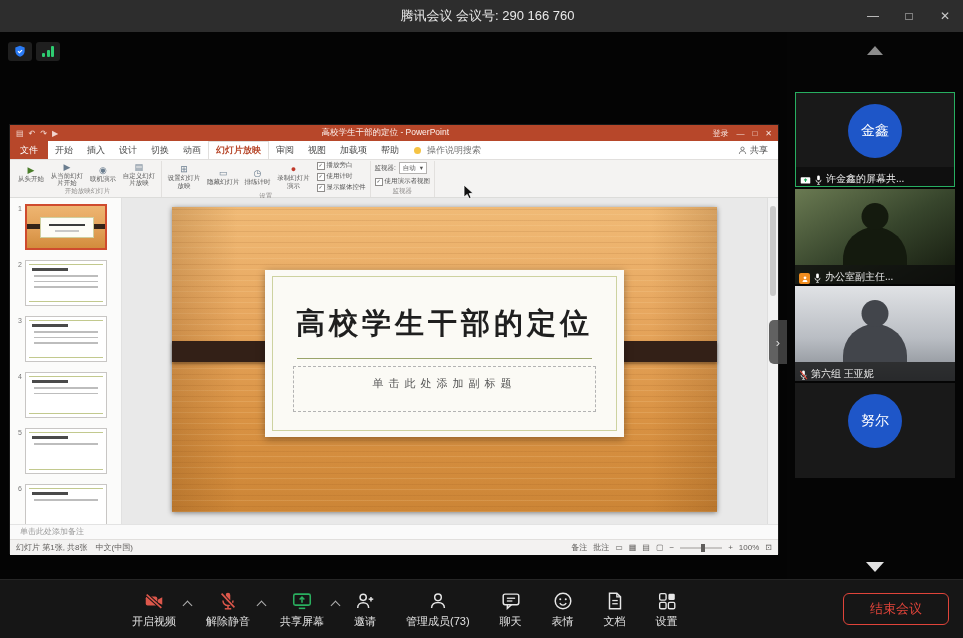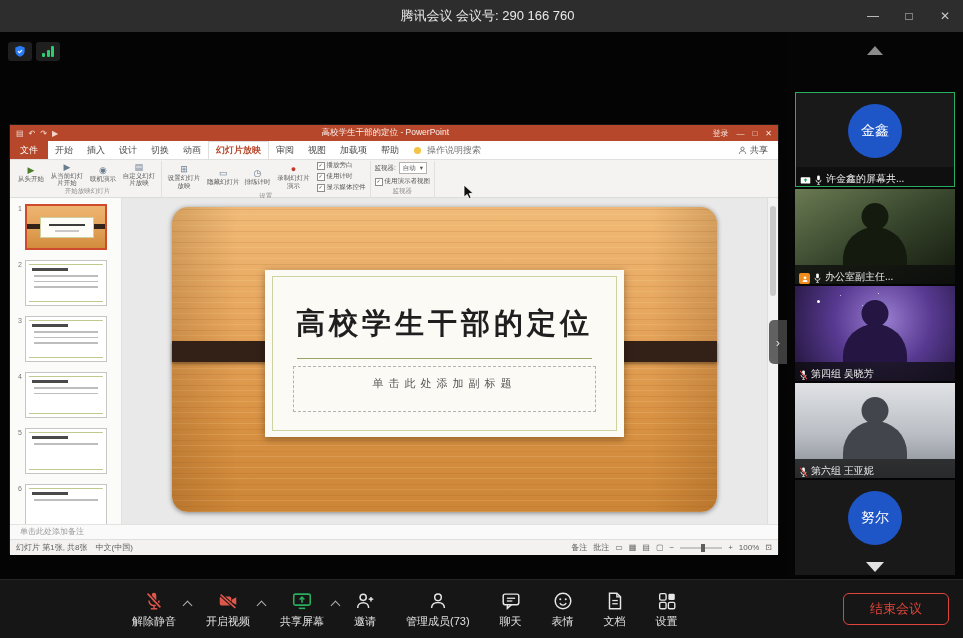--- a/index.html
+++ b/index.html
@@ -84,21 +84,21 @@
   .t-frame{position:absolute;left:3px;right:3px;top:3px;bottom:3px;
            border-top:1px solid #c2c98e;border-bottom:1px solid #c2c98e;}
   .t-h{position:relative;height:3px;background:#4a4a4a;margin:7px 6px 0 6px;width:45%;}
   .t-l{position:relative;height:1.5px;background:#bdbdbd;margin:4px 8px 0 8px;}
 
   .slide-area{flex:1;background:#e9e9e9;position:relative;}
   .slide{position:absolute;left:50px;top:9px;width:545px;height:305px;box-shadow:0 1px 5px rgba(0,0,0,.45);
          background:
            linear-gradient(90deg,rgba(115,65,15,.22),rgba(0,0,0,0) 12%,rgba(0,0,0,0) 88%,rgba(115,65,15,.22)),
            repeating-linear-gradient(0deg,rgba(255,225,175,.16) 0 1px,rgba(0,0,0,0) 1px 5px,rgba(140,80,25,.13) 5px 6px,rgba(0,0,0,0) 6px 11px),
-           linear-gradient(180deg,#f0ba76 0%,#e7a75f 35%,#d99243 70%,#cc8536 100%); border-radius: 16px;}
+           linear-gradient(180deg,#f0ba76 0%,#e7a75f 35%,#d99243 70%,#cc8536 100%);}
   .bar{position:absolute;top:44%;height:21px;background:#332017;box-shadow:0 2px 3px rgba(0,0,0,.35);z-index:1;}
   .bar.l{left:0;width:17.3%;} .bar.r{right:0;width:17.3%;}
   .card{position:absolute;left:17%;top:20.5%;width:66%;height:55%;background:#fbfaf5;z-index:2;
         box-shadow:0 2px 8px rgba(0,0,0,.35);}
   .card::before{content:"";position:absolute;left:7px;right:7px;top:6px;bottom:6px;border:1px solid #cdd2a0;pointer-events:none;}
   .card-title{margin-top:34px;text-align:center;font-size:29px;letter-spacing:4px;color:#1f1f1f;
               font-family:"DejaVu Serif","Liberation Serif",serif;font-weight:bold;}
   .card-divider{width:82%;height:1px;background:#9aa46a;margin:14px auto 0 auto;}
   .card-sub{width:84%;height:46px;margin:7px auto 0 auto;border:1px dashed #b3b3b3;box-sizing:border-box;
             display:flex;align-items:flex-start;justify-content:center;padding-top:9px;
@@ -459,36 +459,20 @@
           <svg width="9" height="12" viewBox="0 0 12 14">
             <rect x="4.2" y="1" width="3.6" height="6.4" rx="1.8" fill="#fff"></rect>
             <path d="M2.6 6.8 A3.4 3.4 0 0 0 9.4 6.8" stroke="#fff" stroke-width="1" fill="none"></path>
             <line x1="6" y1="10.4" x2="6" y2="12.2" stroke="#fff" stroke-width="1"></line>
             <line x1="4.2" y1="12.8" x2="7.8" y2="12.8" stroke="#fff" stroke-width="1"></line>
           </svg>
           <span class="txt">办公室副主任...</span>
         </div>
       </div>
 
-      <div class="tile">
-        <div class="photo ph-cartoon">
-          <span class="spark"></span>
-            <div class="sil pu"></div>
-        </div>
-        <div class="tile-label">
-          <svg width="9" height="12" viewBox="0 0 12 14">
-            <rect x="4.2" y="1" width="3.6" height="6.4" rx="1.8" fill="#fff"></rect>
-            <path d="M2.6 6.8 A3.4 3.4 0 0 0 9.4 6.8" stroke="#fff" stroke-width="1" fill="none"></path>
-            <line x1="6" y1="10.4" x2="6" y2="12.2" stroke="#fff" stroke-width="1"></line>
-            <line x1="4.2" y1="12.8" x2="7.8" y2="12.8" stroke="#fff" stroke-width="1"></line>
-            <line x1="1.6" y1="1.6" x2="10.6" y2="12.4" stroke="#e74c3c" stroke-width="1.4"></line>
-          </svg>
-          <span class="txt">第四组 吴晓芳</span>
-        </div>
-      </div>
 
       <div class="tile">
         <div class="photo ph-light">
             <div class="sil gy"></div>
           </div>
         <div class="tile-label">
           <svg width="9" height="12" viewBox="0 0 12 14">
             <rect x="4.2" y="1" width="3.6" height="6.4" rx="1.8" fill="#fff"></rect>
             <path d="M2.6 6.8 A3.4 3.4 0 0 0 9.4 6.8" stroke="#fff" stroke-width="1" fill="none"></path>
             <line x1="6" y1="10.4" x2="6" y2="12.2" stroke="#fff" stroke-width="1"></line>
@@ -505,44 +489,44 @@
 
     </div>
     <div class="arr-down"></div>
   </div>
 
   <div class="toolbar">
     <div class="tbar-buttons">
 
       <div class="tbtn">
         <svg width="22" height="22" viewBox="0 0 24 24">
+          <rect x="3" y="7" width="12.5" height="10" rx="2" fill="#dd574b"></rect>
+          <path d="M16 10.5 L21 8 V16 L16 13.5 Z" fill="#dd574b"></path>
+          <line x1="4" y1="5" x2="20" y2="19.5" stroke="#161616" stroke-width="4"></line>
+          <line x1="4" y1="5" x2="20" y2="19.5" stroke="#dd574b" stroke-width="1.8"></line>
+        </svg>
+        <span>开启视频</span>
+        <span class="caret"></span>
+      </div>
+
+      <div class="tbtn">
+        <svg width="22" height="22" viewBox="0 0 24 24">
           <rect x="9.5" y="3" width="5" height="10" rx="2.5" fill="#dd574b"></rect>
           <path d="M6.5 11.5 A5.5 5.5 0 0 0 17.5 11.5" stroke="#dd574b" stroke-width="1.6" fill="none"></path>
           <line x1="12" y1="17" x2="12" y2="20" stroke="#dd574b" stroke-width="1.6"></line>
           <line x1="8.5" y1="20.5" x2="15.5" y2="20.5" stroke="#dd574b" stroke-width="1.6"></line>
           <line x1="5" y1="4" x2="19" y2="19" stroke="#161616" stroke-width="4"></line>
           <line x1="5" y1="4" x2="19" y2="19" stroke="#dd574b" stroke-width="1.8"></line>
         </svg>
         <span>解除静音</span>
         <span class="caret"></span>
       </div>
 
       <div class="tbtn">
         <svg width="22" height="22" viewBox="0 0 24 24">
-          <rect x="3" y="7" width="12.5" height="10" rx="2" fill="#dd574b"></rect>
-          <path d="M16 10.5 L21 8 V16 L16 13.5 Z" fill="#dd574b"></path>
-          <line x1="4" y1="5" x2="20" y2="19.5" stroke="#161616" stroke-width="4"></line>
-          <line x1="4" y1="5" x2="20" y2="19.5" stroke="#dd574b" stroke-width="1.8"></line>
-        </svg>
-        <span>开启视频</span>
-        <span class="caret"></span>
-      </div>
-
-      <div class="tbtn">
-        <svg width="22" height="22" viewBox="0 0 24 24">
           <rect x="3" y="4.5" width="18" height="12" rx="1.8" fill="none" stroke="#2aaf5f" stroke-width="1.7"></rect>
           <path d="M12 13.8 V8 M9.4 10.3 L12 7.7 L14.6 10.3" stroke="#2aaf5f" stroke-width="1.7" fill="none"></path>
           <line x1="8.5" y1="20" x2="15.5" y2="20" stroke="#2aaf5f" stroke-width="1.7"></line>
         </svg>
         <span>共享屏幕</span>
         <span class="caret"></span>
       </div>
 
       <div class="tbtn">
         <svg width="22" height="22" viewBox="0 0 24 24">

